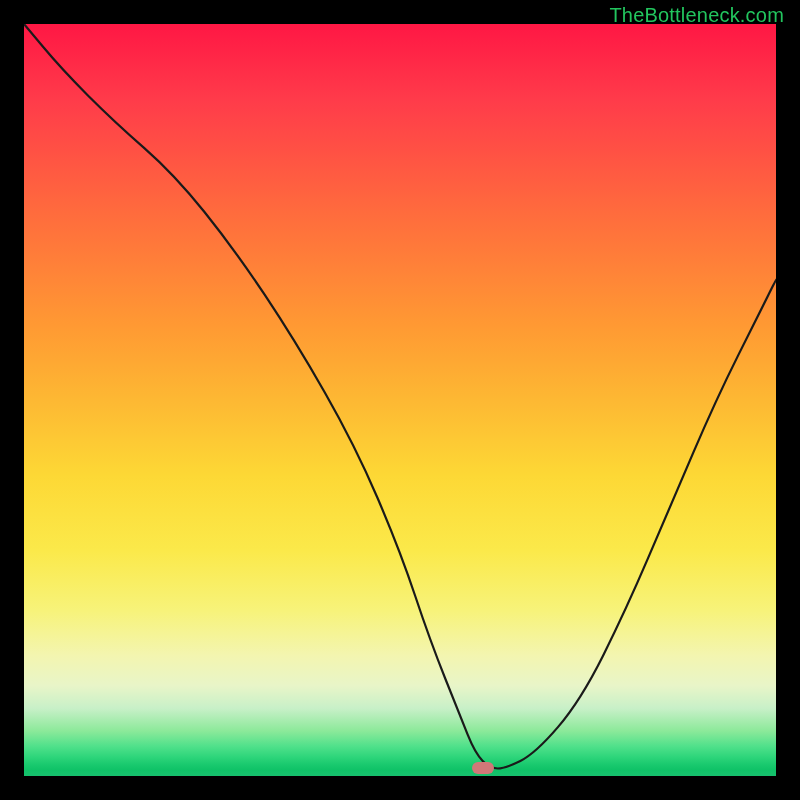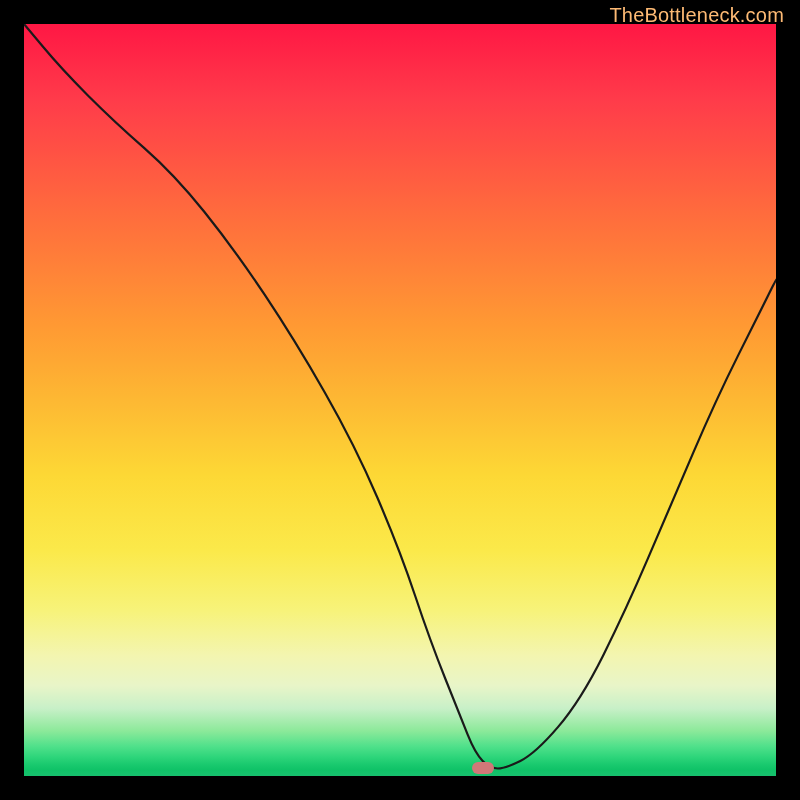--- a/index.html
+++ b/index.html
@@ -52,21 +52,21 @@
     width: 22px;
     height: 12px;
     background: #d07878;
     border-radius: 6px;
     transform: translate(-50%, -50%);
   }
   .watermark {
     position: absolute;
     top: 4px;
     right: 16px;
-    color: #fdba74;
+    color: #22c55e;
     font-size: 20px;
     font-weight: 500;
     letter-spacing: 0.2px;
   }
 </style>
 </head>
 <body>
 
 <div class="plot-area">
   <div class="gradient-bg"></div>

